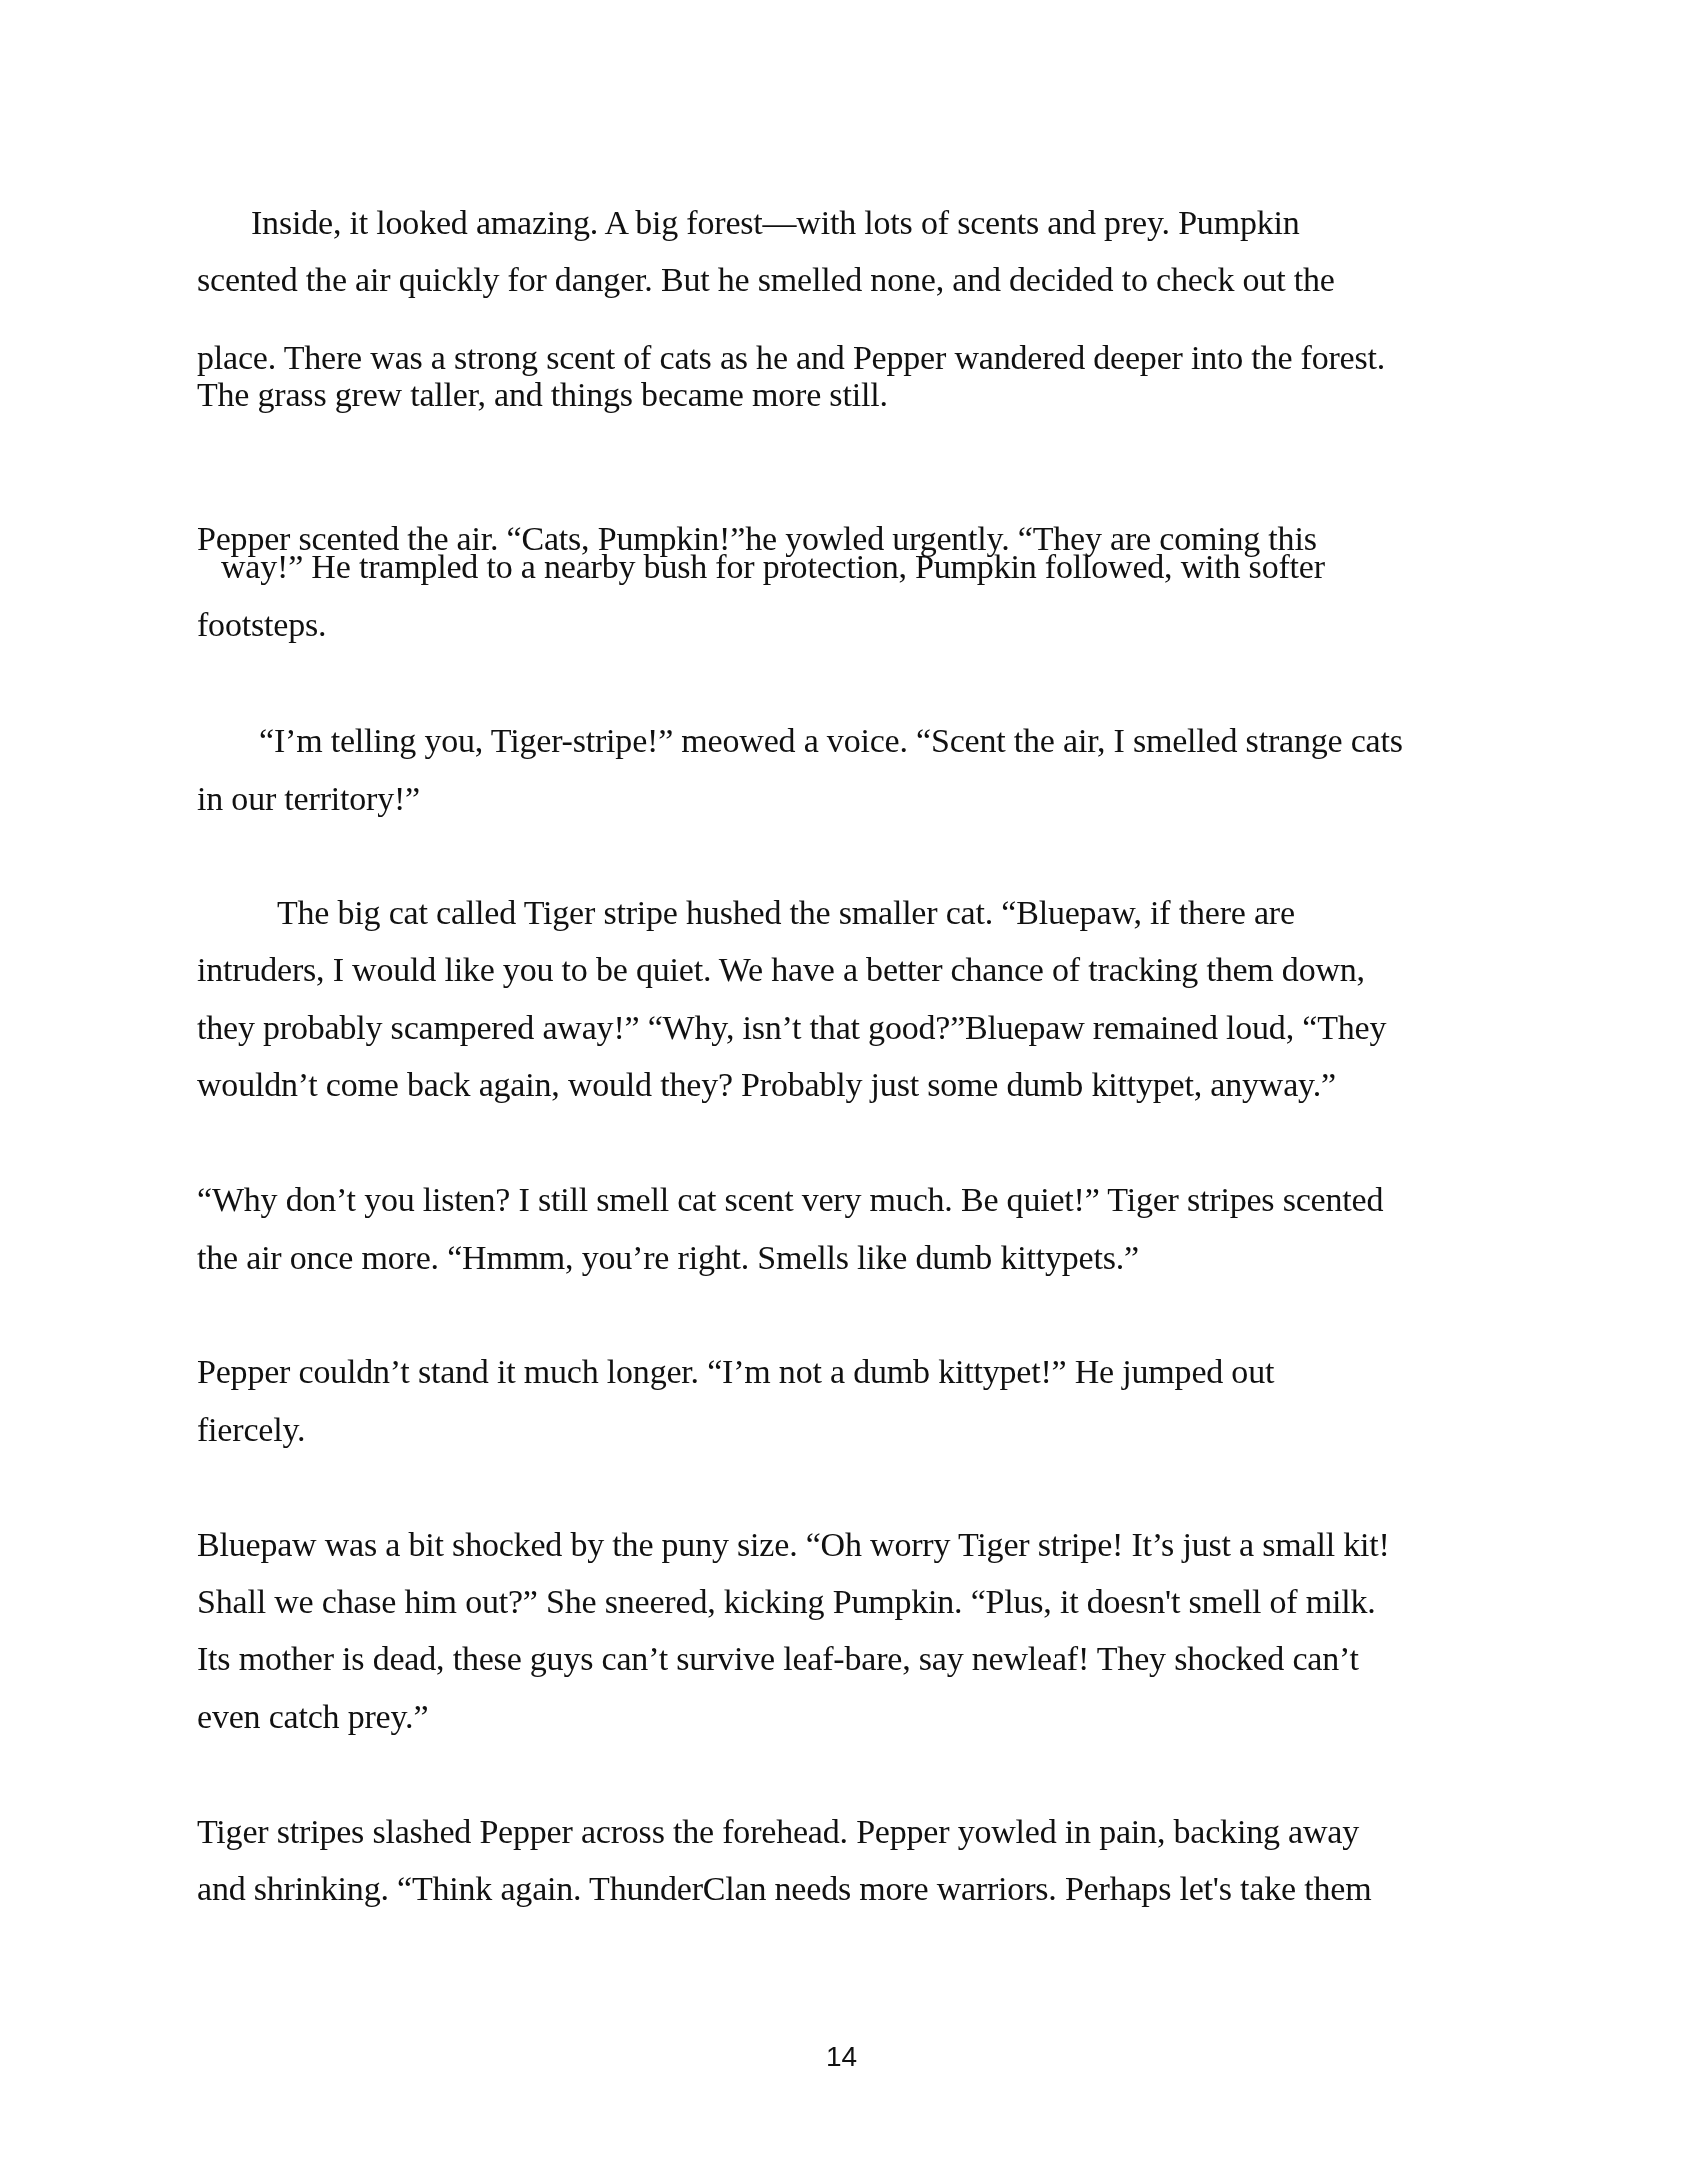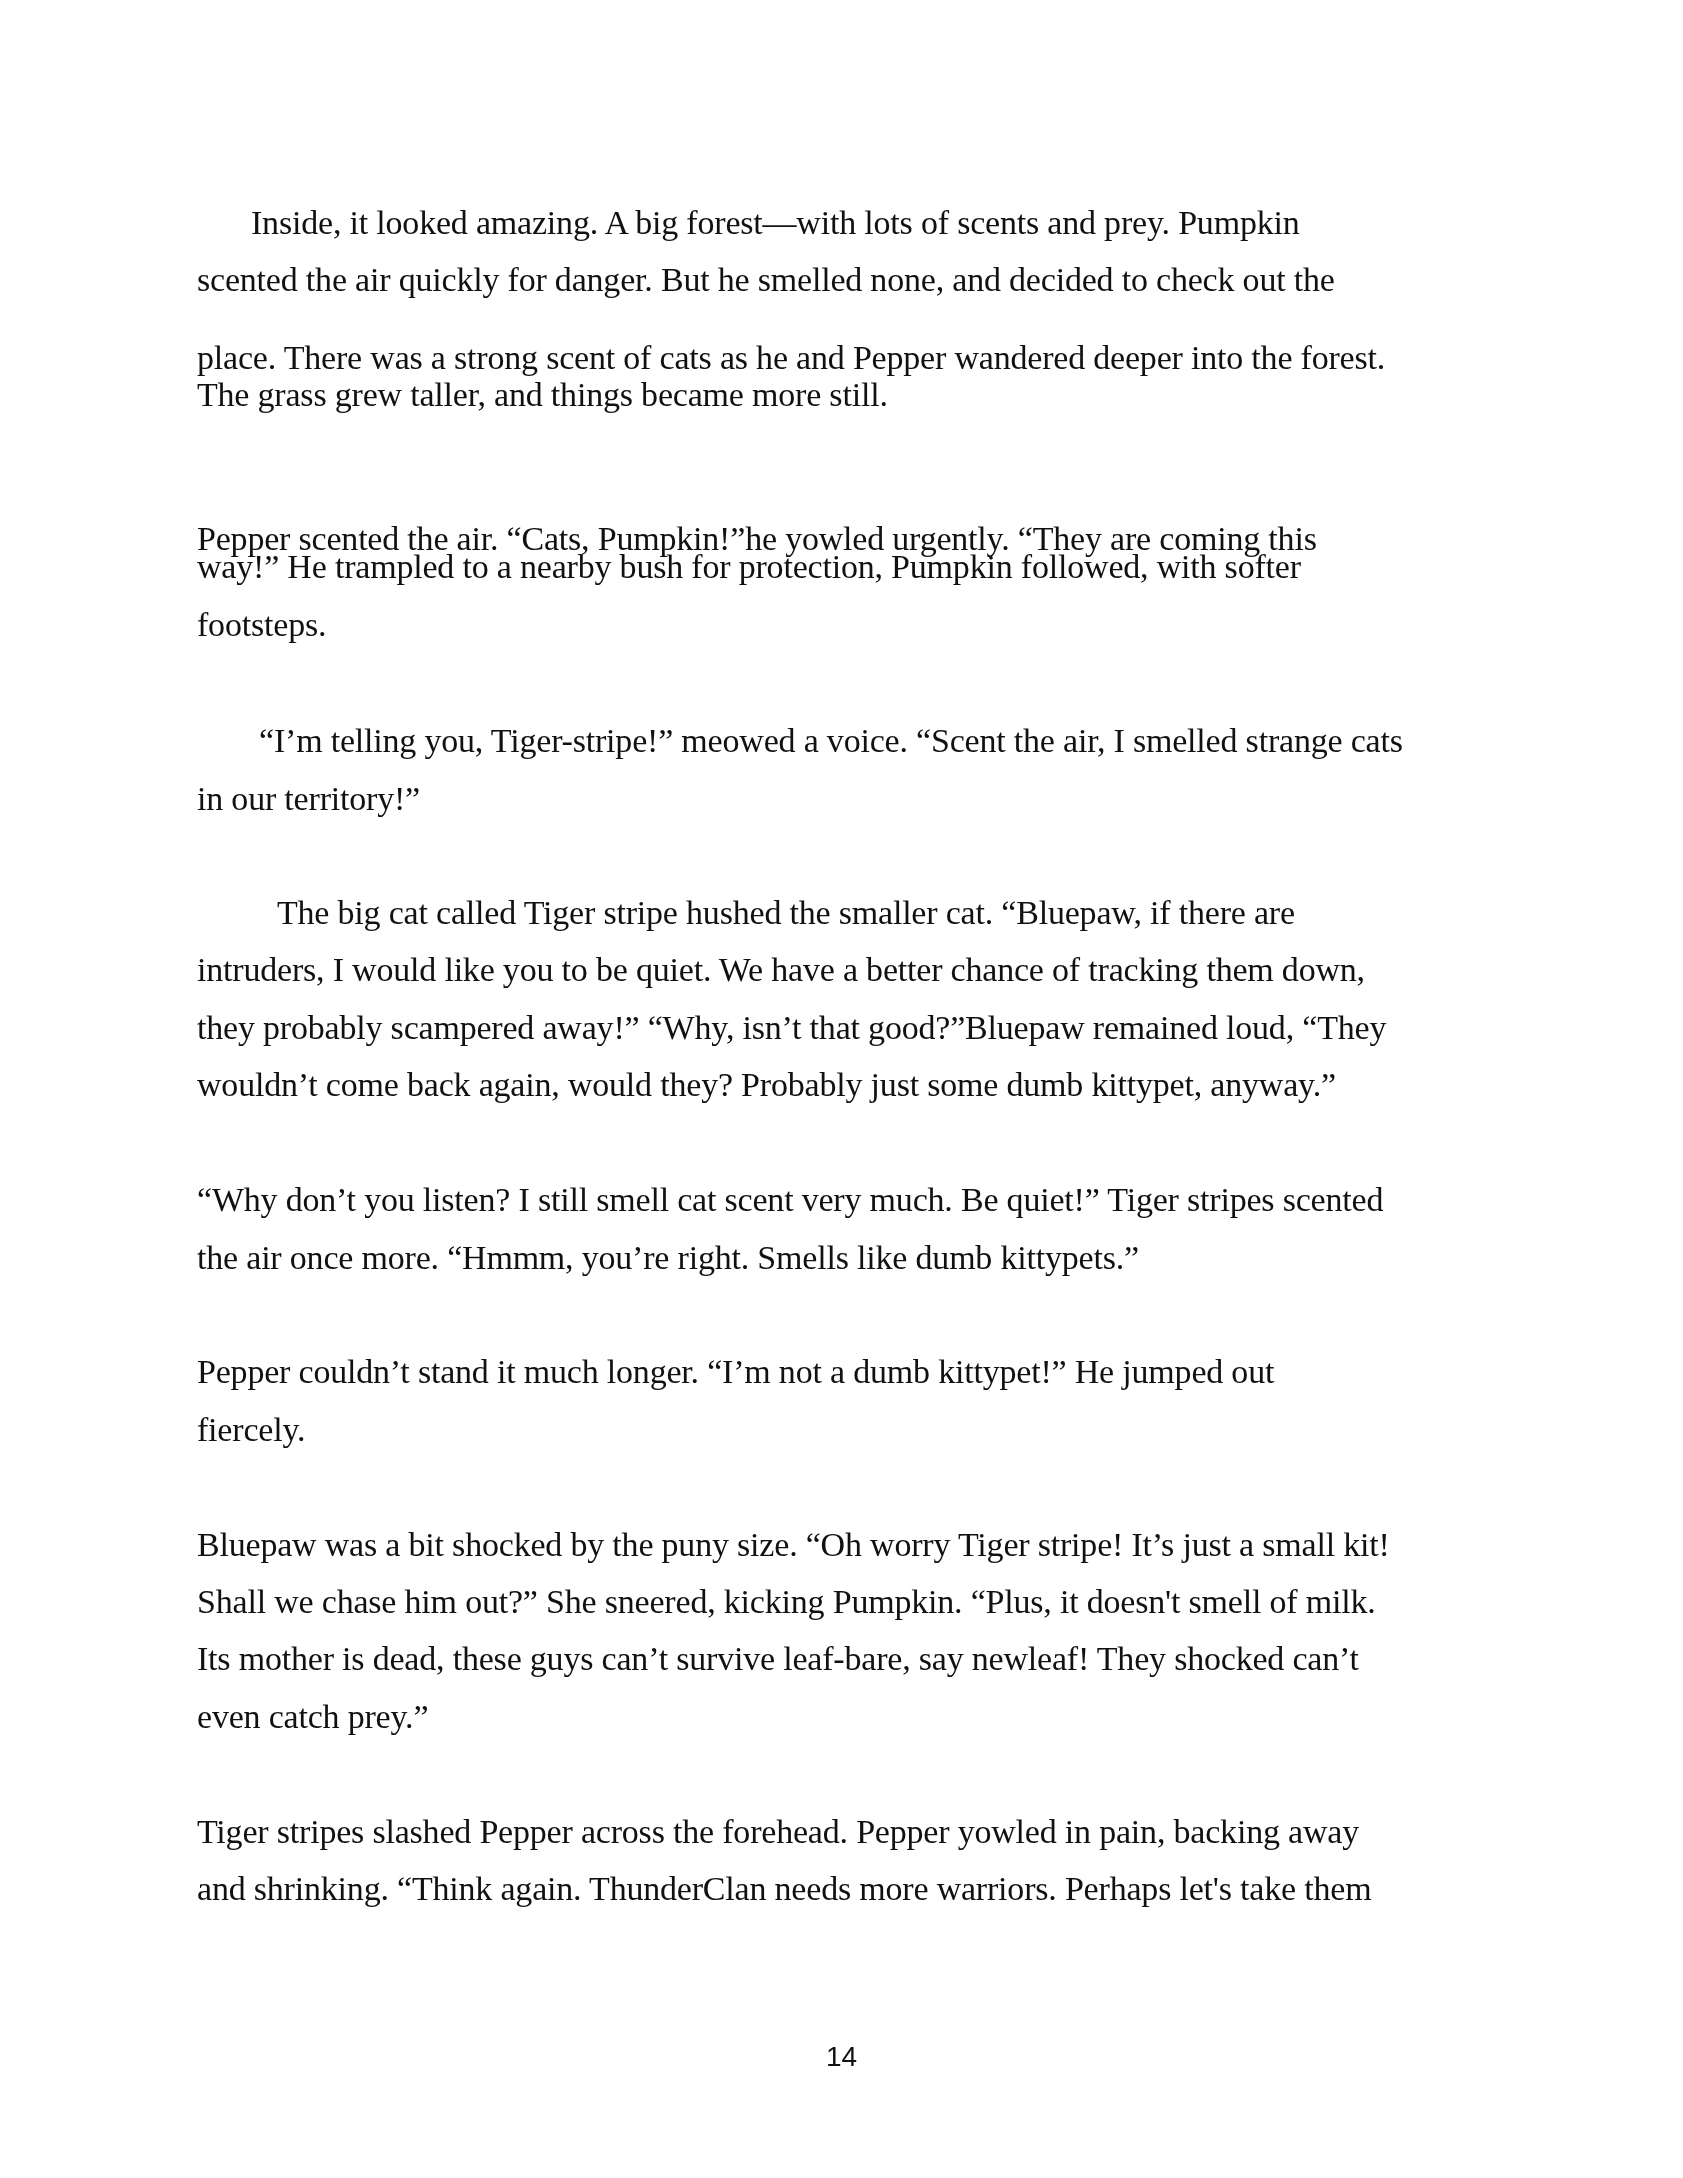--- a/index.html
+++ b/index.html
@@ -33,21 +33,21 @@
 <div class="page">
   <div>
     <div class="line" style="top:206px; left:251px;">Inside, it looked amazing. A big forest—with lots of scents and prey. Pumpkin</div>
     <div class="line" style="top:263px;">scented the air quickly for danger. But he smelled none, and decided to check out the</div>
     <div class="line" style="top:321px;margin-top:20px;">place. There was a strong scent of cats as he and Pepper wandered deeper into the forest.</div>
     <div class="line" style="top:378px;">The grass grew taller, and things became more still.</div>
   </div>
 
   <div>
     <div class="line" style="top:522px;text-align:center;">Pepper scented the air. “Cats, Pumpkin!”he yowled urgently. “They are coming this</div>
-    <div class="line" style="top:550px;">way!” He trampled to a nearby bush for protection, Pumpkin followed, with softer</div>
+    <div class="line" style="top:550px;margin-left:24px;">way!” He trampled to a nearby bush for protection, Pumpkin followed, with softer</div>
     <div class="line" style="top:608px;">footsteps.</div>
   </div>
 
   <div>
     <div class="line" style="top:724px; left:259px;">“I’m telling you, Tiger-stripe!” meowed a voice. “Scent the air, I smelled strange cats</div>
     <div class="line" style="top:782px;">in our territory!”</div>
   </div>
 
   <div>
     <div class="line" style="top:896px; left:277px;">The big cat called Tiger stripe hushed the smaller cat. “Bluepaw, if there are</div>

